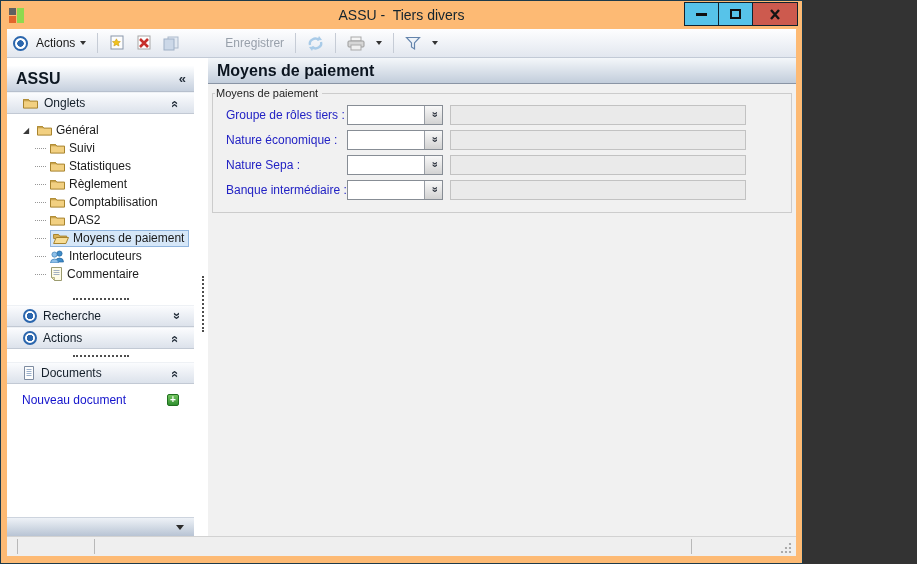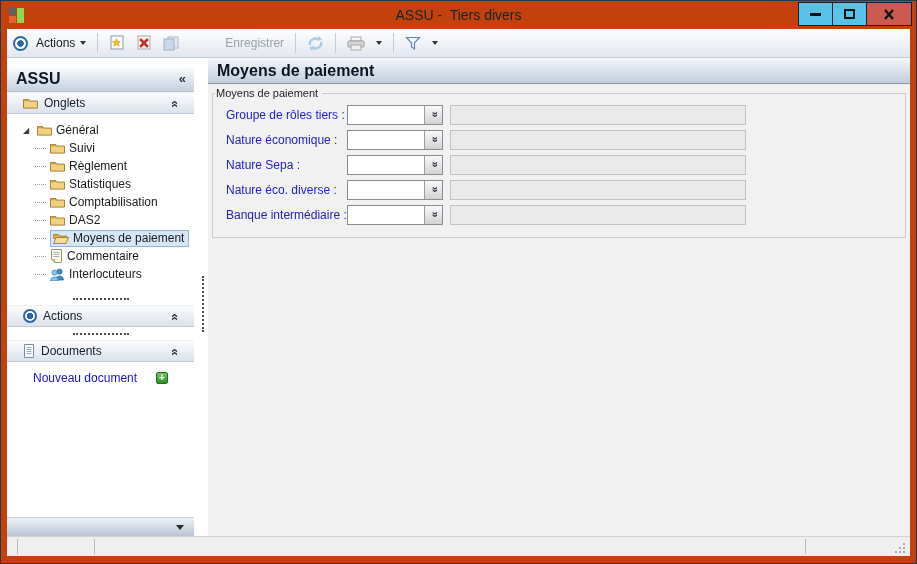--- a/index.html
+++ b/index.html
@@ -1,20 +1,20 @@
 <!DOCTYPE html>
 <html><head>
 <meta charset="utf-8">
 <style>
   * { box-sizing: border-box; margin: 0; padding: 0; }
   body { font-family: "Liberation Sans", sans-serif; background:#333; }
 
   .window{
-    position:relative; width:917px; height:564px;
-    background:#c2410c; border:1px solid #1d3b4b; overflow:hidden;
+    position:relative; width:803px; height:564px;
+    background:#fdba74; border:1px solid #1d3b4b; overflow:hidden;
   }
 
   
   .titlebar{ height:28px; position:relative; display:flex; align-items:center; }
   .app-logo{ margin-left:8px; width:15px; height:15px; display:flex; gap:1px; }
   .logo-left{ display:flex; flex-direction:column; gap:1px; }
   .logo-left .sq1{ width:7px; height:7px; background:#606060; }
   .logo-left .sq2{ width:7px; height:7px; background:#e2662c; }
   .logo-right{ width:7px; height:15px; background:#8fd94e; }
   .win-title{
@@ -77,21 +77,21 @@
   .expander{ font-size:8px; color:#3a3a3a; width:10px; }
   .tdots{ width:11px; border-top:1px dotted #979797; }
   .selbox{
     display:flex; align-items:center; gap:4px; height:17px; padding:0 4px 0 2px;
     background:#d6e7f8; border:1px solid #8fb4de;
   }
 
   .dotsep{ height:13px; display:flex; align-items:center; justify-content:center; }
   .dotsep span{ width:56px; border-top:2px dotted #4d4d4d; }
 
-  .link-row{ flex:0 0 24px; display:flex; align-items:center; padding:0 26px; margin-top:4px; }
+  .link-row{ flex:0 0 24px; display:flex; align-items:center; padding:0 15px; margin-top:4px; }
   .link{ flex:1; font-size:12px; color:#1414cc; }
   .plusbtn{
     width:12px; height:12px; border:1px solid #1f6f1f; border-radius:2px;
     background:linear-gradient(#72c35e,#2f8f2f); color:#fff;
     font-size:10px; line-height:10px; text-align:center; font-weight:bold;
   }
   .sb-fill{ flex:1; }
   .sb-footer{
     flex:0 0 19px; display:flex; align-items:center; justify-content:flex-end; padding-right:10px;
     background:linear-gradient(#eef2f7,#b8c4d4); border-top:1px solid #cdd4de;
@@ -260,30 +260,30 @@
             </svg>
             <span>Suivi</span>
           </div>
 
           <div class="tnode child">
             <span class="tdots"></span>
             <svg width="15" height="12">
               <path d="M.5 2.5 h5 l1.2 1.6 h7.8 v7 h-14z" fill="#f2d081" stroke="#a8842e"></path>
               <path d="M.5 2.5 h5 l1 1.3 h-6z" fill="#dcb45c" stroke="#a8842e" stroke-width=".6"></path>
             </svg>
+            <span>Statistiques</span>
+          </div>
+
+          <div class="tnode child">
+            <span class="tdots"></span>
+            <svg width="15" height="12">
+              <path d="M.5 2.5 h5 l1.2 1.6 h7.8 v7 h-14z" fill="#f2d081" stroke="#a8842e"></path>
+              <path d="M.5 2.5 h5 l1 1.3 h-6z" fill="#dcb45c" stroke="#a8842e" stroke-width=".6"></path>
+            </svg>
             <span>Règlement</span>
-          </div>
-
-          <div class="tnode child">
-            <span class="tdots"></span>
-            <svg width="15" height="12">
-              <path d="M.5 2.5 h5 l1.2 1.6 h7.8 v7 h-14z" fill="#f2d081" stroke="#a8842e"></path>
-              <path d="M.5 2.5 h5 l1 1.3 h-6z" fill="#dcb45c" stroke="#a8842e" stroke-width=".6"></path>
-            </svg>
-            <span>Statistiques</span>
           </div>
 
           <div class="tnode child">
             <span class="tdots"></span>
             <svg width="15" height="12">
               <path d="M.5 2.5 h5 l1.2 1.6 h7.8 v7 h-14z" fill="#f2d081" stroke="#a8842e"></path>
               <path d="M.5 2.5 h5 l1 1.3 h-6z" fill="#dcb45c" stroke="#a8842e" stroke-width=".6"></path>
             </svg>
             <span>Comptabilisation</span>
           </div>
@@ -303,44 +303,49 @@
               <svg width="16" height="12">
                 <path d="M.5 2.5 h5 l1.2 1.6 h7 v2.5 h-13z" fill="#d9b258" stroke="#a8842e"></path>
                 <path d="M3.2 5.5 h12.3 l-2.6 6 H.6z" fill="#f7dd96" stroke="#a8842e"></path>
               </svg>
               <span>Moyens de paiement</span>
             </span>
           </div>
 
           <div class="tnode child">
             <span class="tdots"></span>
-            <svg width="13" height="14">
-              <path d="M1.5 .5 h10 v13 h-7 l-3-3z" fill="#fdfbe8" stroke="#9b9b6e"></path>
-              <path d="M1.5 10.5 l3 0 0 3z" fill="#efe8a8" stroke="#9b9b6e" stroke-width=".7"></path>
-              <path d="M3.5 3.5 h6 M3.5 5.5 h6 M3.5 7.5 h6" stroke="#9aa8bd" stroke-width=".9"></path>
-            </svg>
-            <span>Commentaire</span>
-          </div>
-
-          <div class="tnode child">
-            <span class="tdots"></span>
             <svg width="15" height="13">
               <circle cx="9.5" cy="3.6" r="2.6" fill="#3f8cc9" stroke="#20639b" stroke-width=".7"></circle>
               <path d="M5.5 12 q0-4 4-4 q4 0 4 4z" fill="#3f8cc9" stroke="#20639b" stroke-width=".7"></path>
               <circle cx="4.5" cy="4.6" r="2.6" fill="#8fc0e8" stroke="#3a7cb5" stroke-width=".7"></circle>
               <path d="M.5 13 q0-4 4-4 q4 0 4 4z" fill="#8fc0e8" stroke="#3a7cb5" stroke-width=".7"></path>
             </svg>
             <span>Interlocuteurs</span>
           </div>
+
+          <div class="tnode child">
+            <span class="tdots"></span>
+            <svg width="13" height="14">
+              <path d="M1.5 .5 h10 v13 h-7 l-3-3z" fill="#fdfbe8" stroke="#9b9b6e"></path>
+              <path d="M1.5 10.5 l3 0 0 3z" fill="#efe8a8" stroke="#9b9b6e" stroke-width=".7"></path>
+              <path d="M3.5 3.5 h6 M3.5 5.5 h6 M3.5 7.5 h6" stroke="#9aa8bd" stroke-width=".9"></path>
+            </svg>
+            <span>Commentaire</span>
+          </div>
         </div>
 
         <div class="dotsep">
             <span></span>
           </div>
 
+        <div class="panel-h">
+          <span class="target" style="width:14px;height:14px;"></span>
+          <span class="lbl">Recherche</span>
+          <span class="chev down">«</span>
+        </div>
 
         <div class="panel-h">
           <span class="target" style="width:14px;height:14px;"></span>
           <span class="lbl">Actions</span>
           <span class="chev up">«</span>
         </div>
 
         <div class="dotsep">
             <span></span>
           </div>
@@ -404,30 +409,20 @@
               <span class="flabel">Nature Sepa :</span>
               <span class="combo">
                 <span class="val"></span>
                 <span class="btn">
                     <span class="chev down">«</span>
                   </span>
               </span>
               <span class="rofield"></span>
             </div>
 
-            <div class="frow">
-              <span class="flabel">Nature éco. diverse :</span>
-              <span class="combo">
-                <span class="val"></span>
-                <span class="btn">
-                    <span class="chev down">«</span>
-                  </span>
-              </span>
-              <span class="rofield"></span>
-            </div>
 
             <div class="frow">
               <span class="flabel">Banque intermédiaire :</span>
               <span class="combo">
                 <span class="val"></span>
                 <span class="btn">
                     <span class="chev down">«</span>
                   </span>
               </span>
               <span class="rofield"></span>

